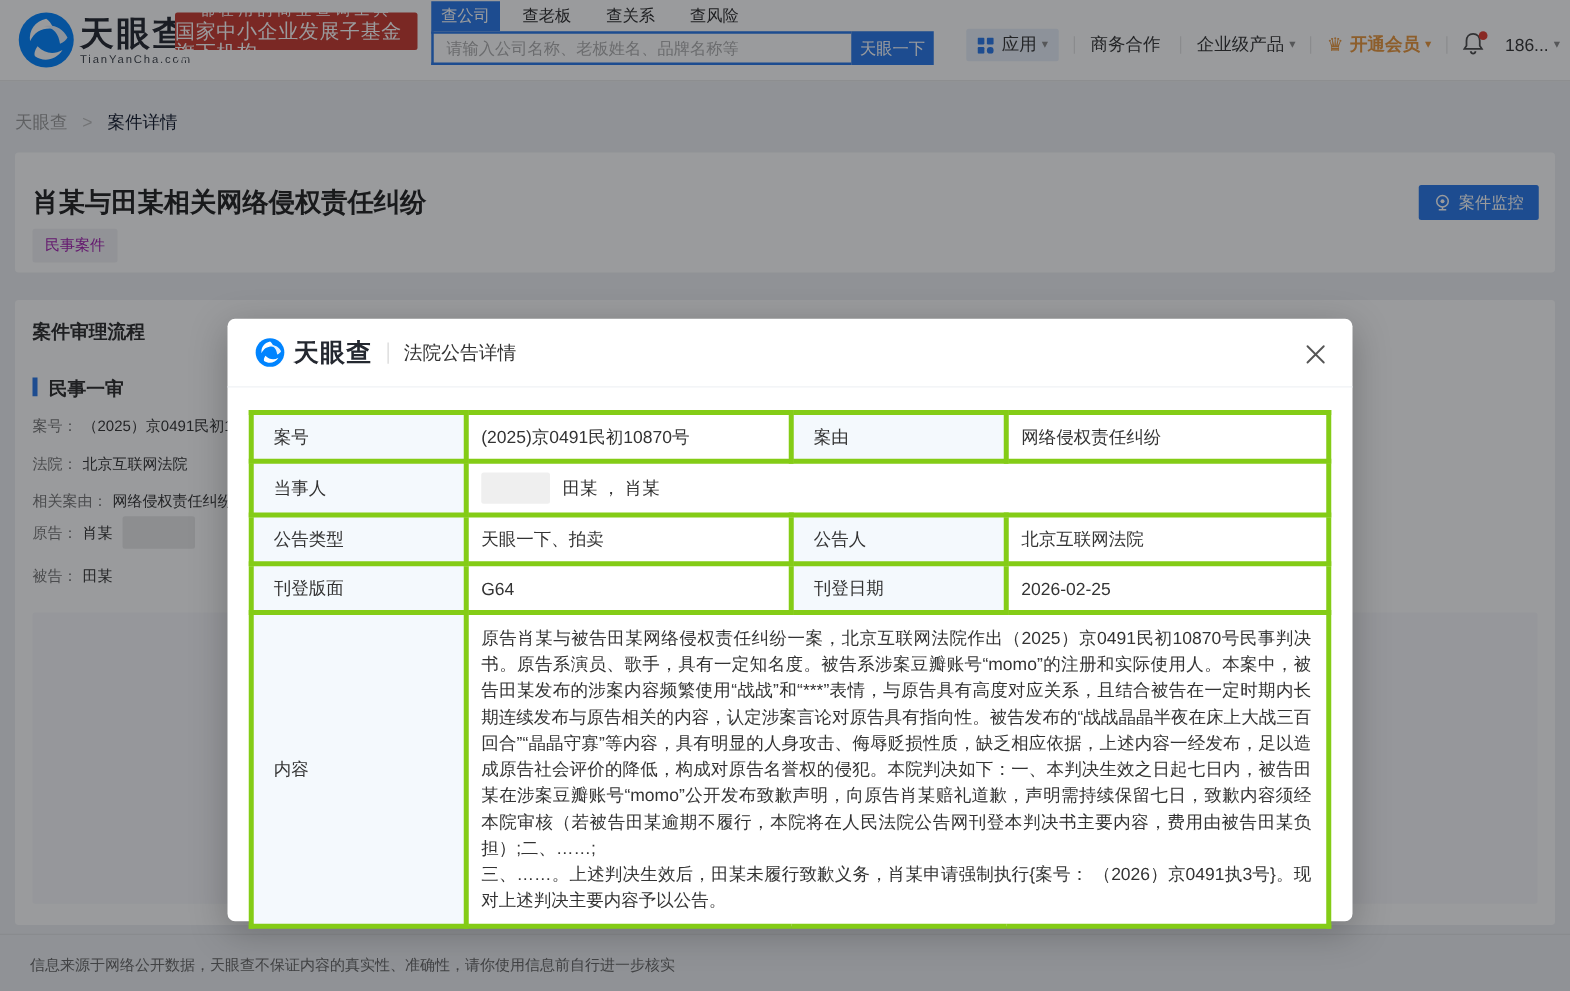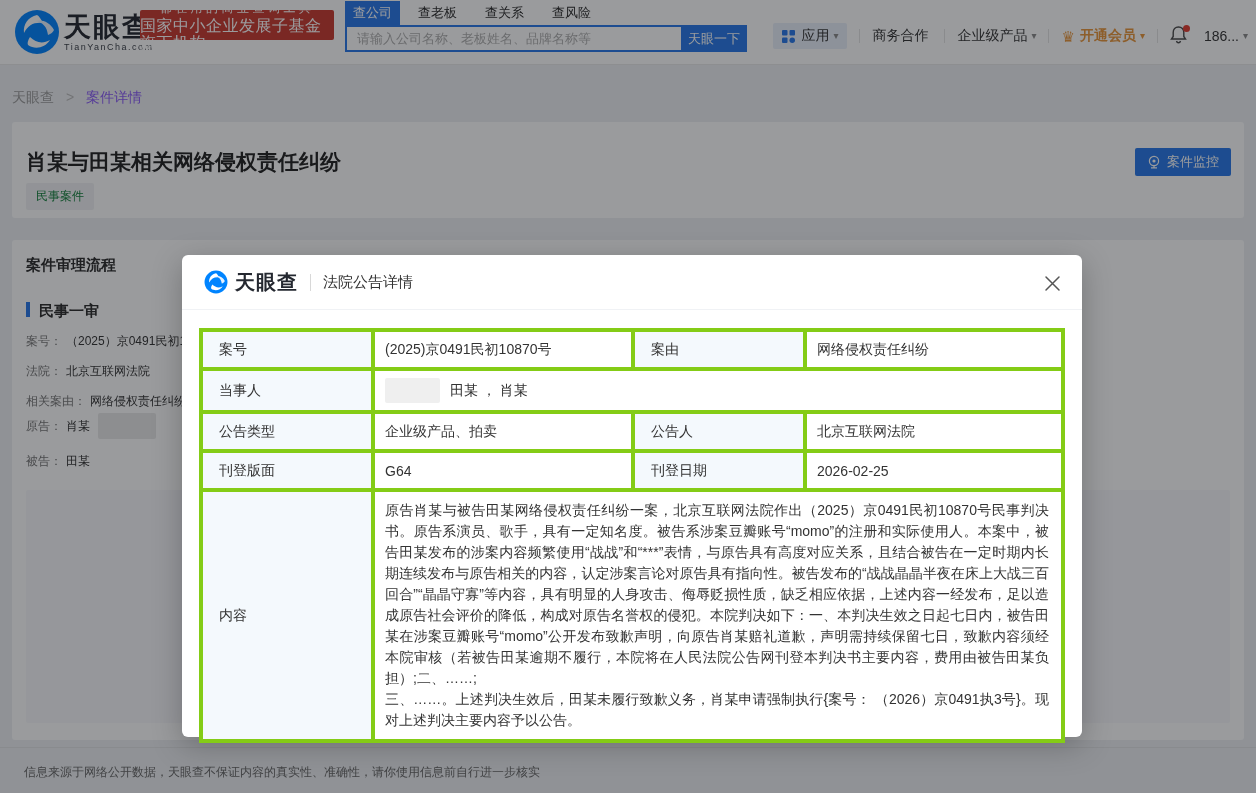--- a/index.html
+++ b/index.html
@@ -43,26 +43,26 @@
   .crown { font-size:15px; margin-right:5px; line-height:1; }
   .vip-item .caret { color:#e8963c; }
   .bell-wrap { position:relative; width:20px; height:22px; margin-right:14px; cursor:pointer; }
   .bell-dot { position:absolute; right:0; top:0; width:7px; height:7px; background:#e23c30; border-radius:50%; }
   .account-item { cursor:pointer;justify-content:flex-end; }
 
   
   .breadcrumb { position:absolute; left:12px; top:89px; font-size:14px; }
   .bc-home { color:#999; cursor:pointer; }
   .bc-sep { color:#bbb; margin:0 8px; }
-  .bc-cur { color:#8b5cf6; }
+  .bc-cur { color:#0f172a; }
 
   
   .card1 { position:absolute; left:12px; top:122px; width:1232px; height:96px; background:#fff; border-radius:3px; }
   .case-title { position:absolute; left:14px; top:26px; font-size:21px; font-weight:bold; color:#222; }
-  .case-tag { position:absolute; left:14px; top:61px; font-size:12px; color:#15803d; background:#f1f2f4; padding:5px 10px; border-radius:2px; }
+  .case-tag { position:absolute; left:14px; top:61px; font-size:12px; color:#a21caf; background:#f1f2f4; padding:5px 10px; border-radius:2px; }
   .monitor-btn { position:absolute; right:13px; top:26px; height:28px; background:#2878e8; color:#fff; font-size:13px;
     border:none; border-radius:2px; display:flex; align-items:center; padding:0 12px; cursor:pointer; }
   .monitor-btn svg { margin-right:6px; }
 
   
   .card2 { position:absolute; left:12px; top:240px; width:1232px; height:500px; background:#fff; border-radius:3px; }
   .flow-title { position:absolute; left:14px; top:16px; font-size:15px; font-weight:bold; color:#2b2b2b; }
   .stage-row { position:absolute; left:14px; top:62px; display:flex; }
   .stage-bar { width:4px; height:15px; background:#2878e8; margin-right:9px; }
   .stage-name { font-size:15px; font-weight:bold; color:#2b2b2b; }
@@ -297,21 +297,21 @@
           <td class="lab">当事人</td>
           <td class="val" colspan="3">
             <div class="parties-cell">
               <span class="redact-box"></span>
               <span>田某 ， 肖某</span>
             </div>
           </td>
         </tr>
         <tr class="r">
           <td class="lab">公告类型</td>
-          <td class="val">企业级产品、拍卖</td>
+          <td class="val">天眼一下、拍卖</td>
           <td class="lab">公告人</td>
           <td class="val">北京互联网法院</td>
         </tr>
         <tr class="r">
           <td class="lab">刊登版面</td>
           <td class="val">G64</td>
           <td class="lab">刊登日期</td>
           <td class="val">2026-02-25</td>
         </tr>
         <tr class="content-row">

